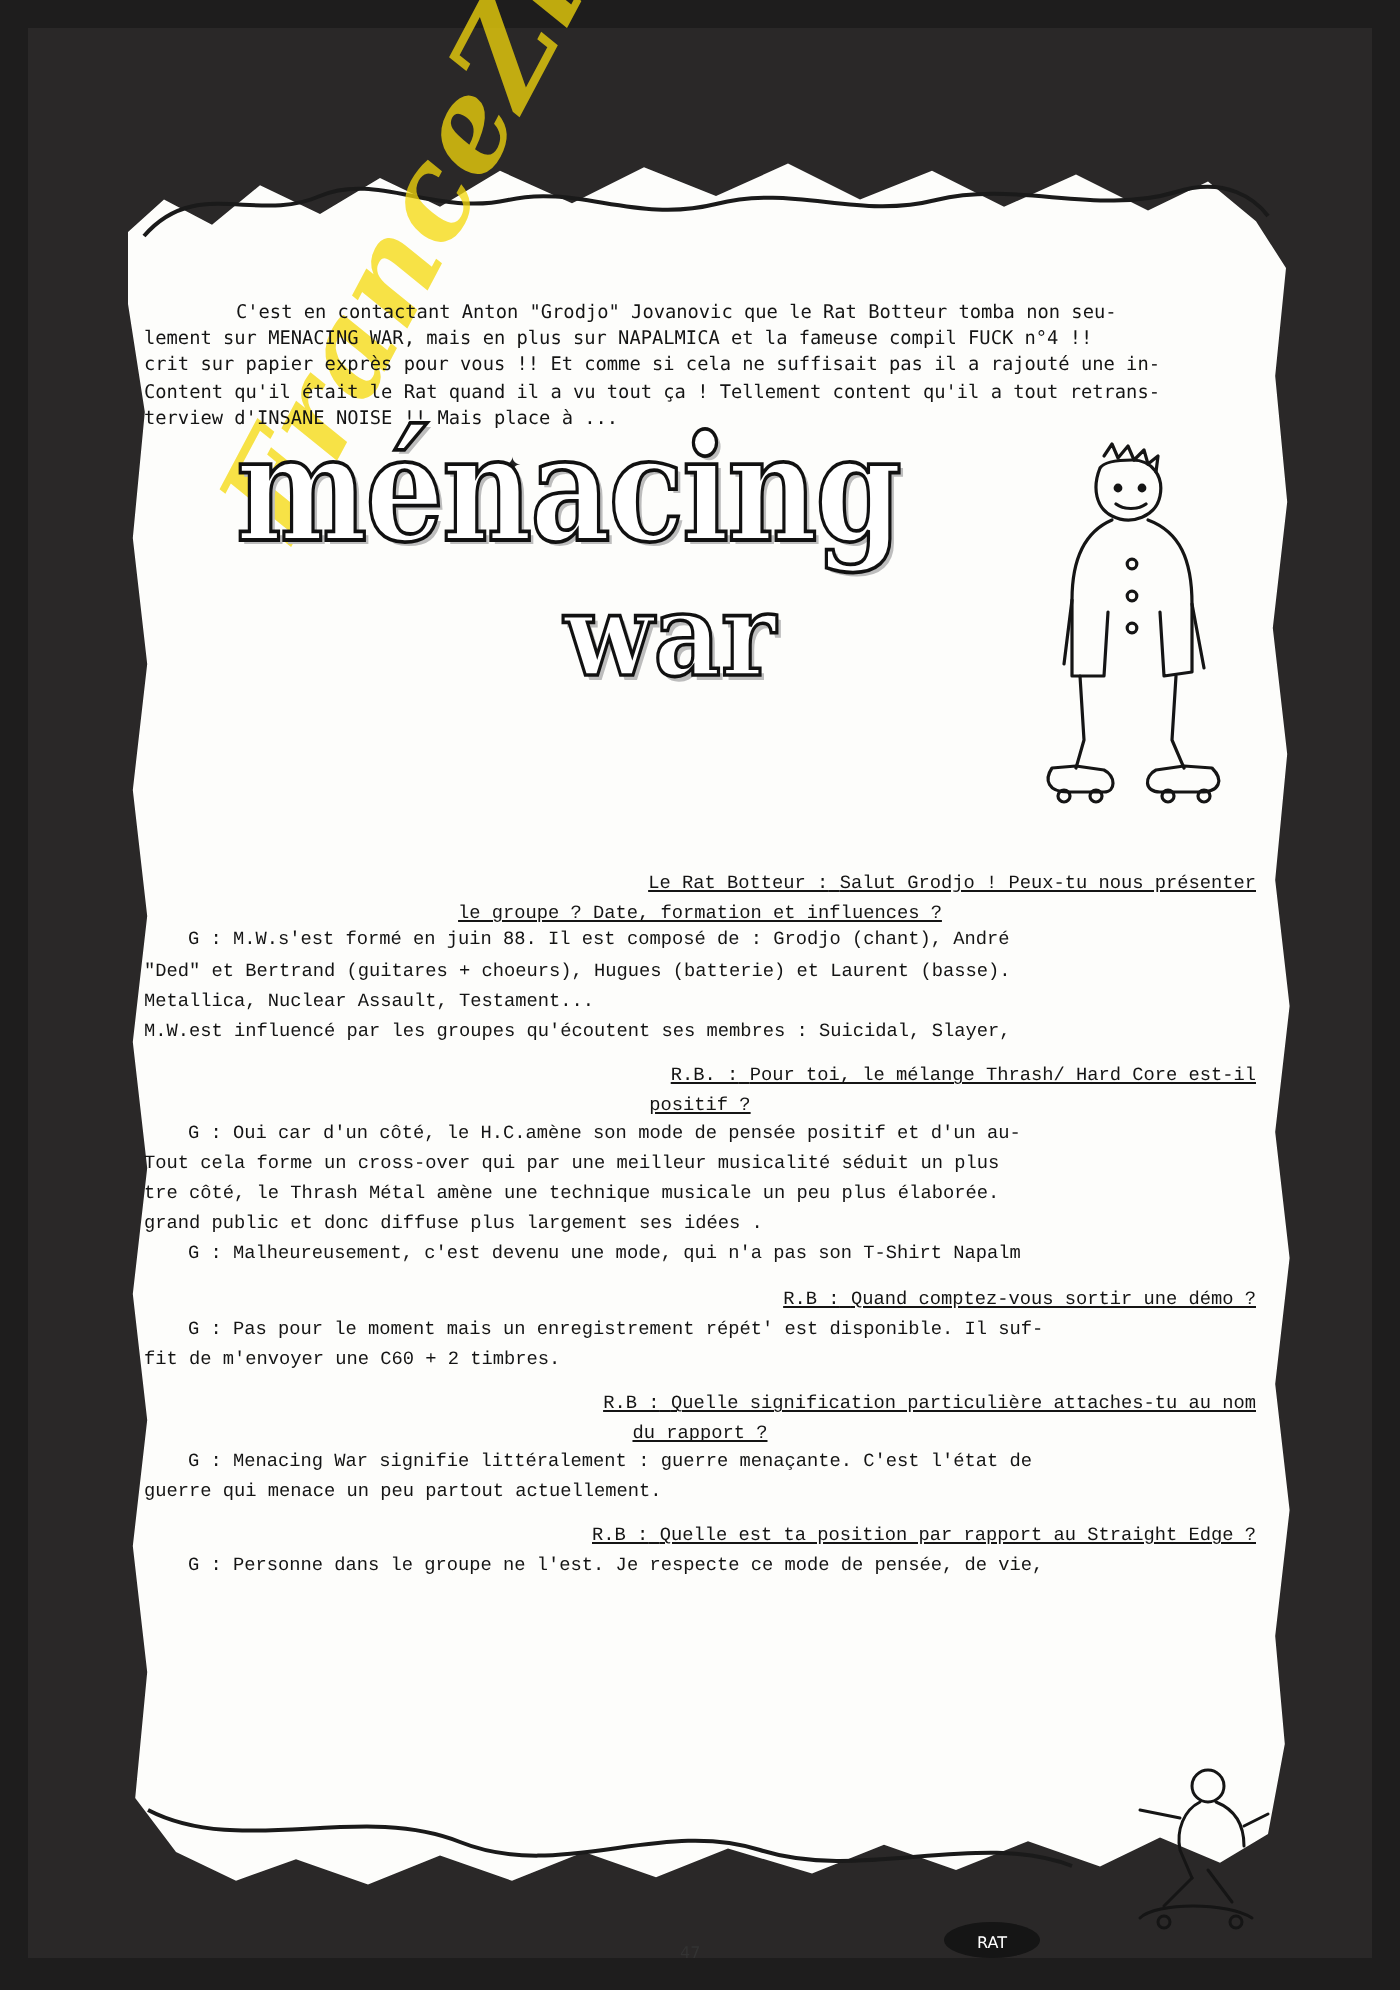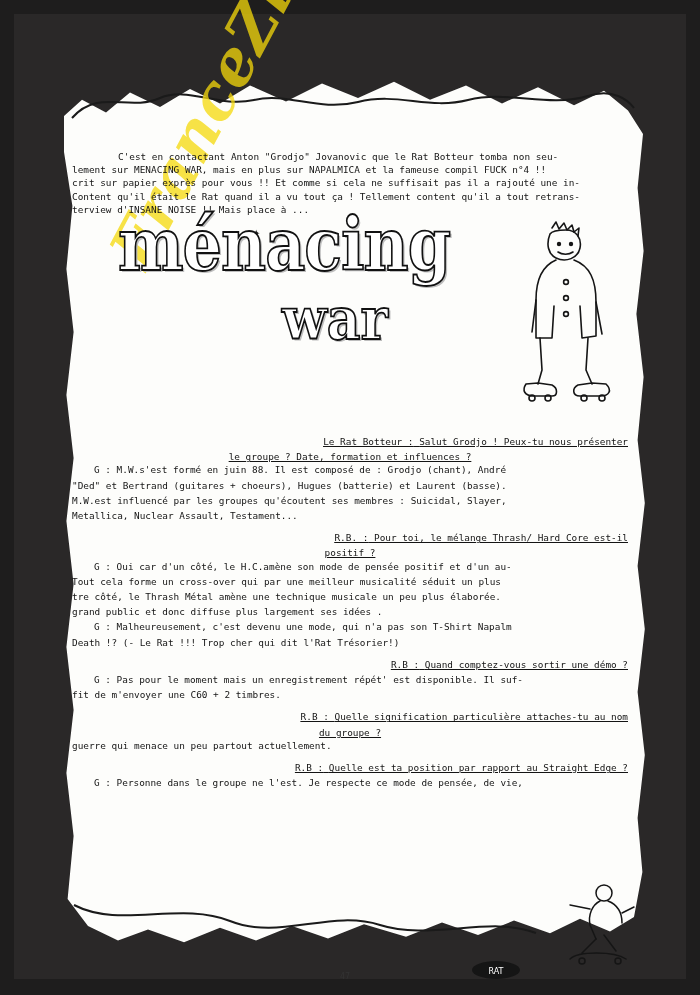--- a/index.html
+++ b/index.html
@@ -102,21 +102,21 @@
     -webkit-text-stroke:1.6px #111;
     text-shadow:2px 2px 0 #bdbdbd;
     transform:scaleY(1.1);
   }
   .punk{
     position:absolute;right:6px;top:0;width:110px;height:190px;
   }
   .star1{position:absolute;left:180px;top:6px;font-size:14px;color:#222;}
   .star2{position:absolute;left:342px;top:20px;font-size:12px;color:#222;}
   
-  .qa{margin-top:20px;}
+  .qa{margin-top:20px;font-family:Liberation Mono, monospace;}
   .q{
     text-align:right;
     text-decoration:underline;
     margin:9px 0 2px 0;
   }
   .q .qlbl{text-decoration:underline;}
   .q-cont{ text-decoration:underline; display:block; text-align:center;}
   .a{ margin:0 0 2px 0; text-indent:22px;}
   .a-cont{ text-indent:0; }
   
@@ -193,22 +193,22 @@
       <div class="q">
         <span class="qlbl">Le Rat Botteur :</span>
         <span>Salut Grodjo ! Peux-tu nous présenter</span>
       </div>
       <div class="q-cont">le groupe ? Date, formation et influences ?</div>
       <div class="a">
         <span>G :</span>
         <span>M.W.s'est formé en juin 88. Il est composé de : Grodjo (chant), André</span>
       </div>
       <div class="a a-cont">"Ded" et Bertrand (guitares + choeurs), Hugues (batterie) et Laurent (basse).</div>
+      <div class="a a-cont">Metallica, Nuclear Assault, Testament...</div>
       <div class="a a-cont">M.W.est influencé par les groupes qu'écoutent ses membres : Suicidal, Slayer,</div>
-      <div class="a a-cont">Metallica, Nuclear Assault, Testament...</div>
     </div>
 
     <div>
       <div class="q">
         <span class="qlbl">R.B. :</span>
         <span>Pour toi, le mélange Thrash/ Hard Core est-il</span>
       </div>
       <div class="q-cont">positif ?</div>
       <div class="a">
         <span>G :</span>
@@ -217,41 +217,44 @@
       <div class="a a-cont">Tout cela forme un cross-over qui par une meilleur musicalité séduit un plus</div>
       <div class="a a-cont">tre côté, le Thrash Métal amène une technique musicale un peu plus élaborée.</div>
       <div class="a a-cont">grand public et donc diffuse plus largement ses idées .</div>
     </div>
 
     <div>
       <div class="a">
         <span>G :</span>
         <span>Malheureusement, c'est devenu une mode, qui n'a pas son T-Shirt Napalm</span>
       </div>
-      <div class="a a-cont">Death !? (- Le Rat !!! Trop cher qui dit l'Rat Trésorier!)</div>
     </div>
 
     <div>
       <div class="q">
         <span class="qlbl">R.B :</span>
         <span>Quand comptez-vous sortir une démo ?</span>
       </div>
       <div class="a">
         <span>G :</span>
         <span>Pas pour le moment mais un enregistrement répét' est disponible. Il suf-</span>
       </div>
       <div class="a a-cont">fit de m'envoyer une C60 + 2 timbres.</div>
     </div>
 
     <div>
       <div class="q">
         <span class="qlbl">R.B :</span>
         <span>Quelle signification particulière attaches-tu au nom</span>
       </div>
-      <div class="q-cont">du groupe ?</div>
+      <div class="q-cont">du rapport ?</div>
+      <div class="a">
+        <span>G :</span>
+        <span>Menacing War signifie littéralement : guerre menaçante. C'est l'état de</span>
+      </div>
       <div class="a a-cont">guerre qui menace un peu partout actuellement.</div>
     </div>
 
     <div>
       <div class="q">
         <span class="qlbl">R.B :</span>
         <span>Quelle est ta position par rapport au Straight Edge ?</span>
       </div>
       <div class="a">
         <span>G :</span>

